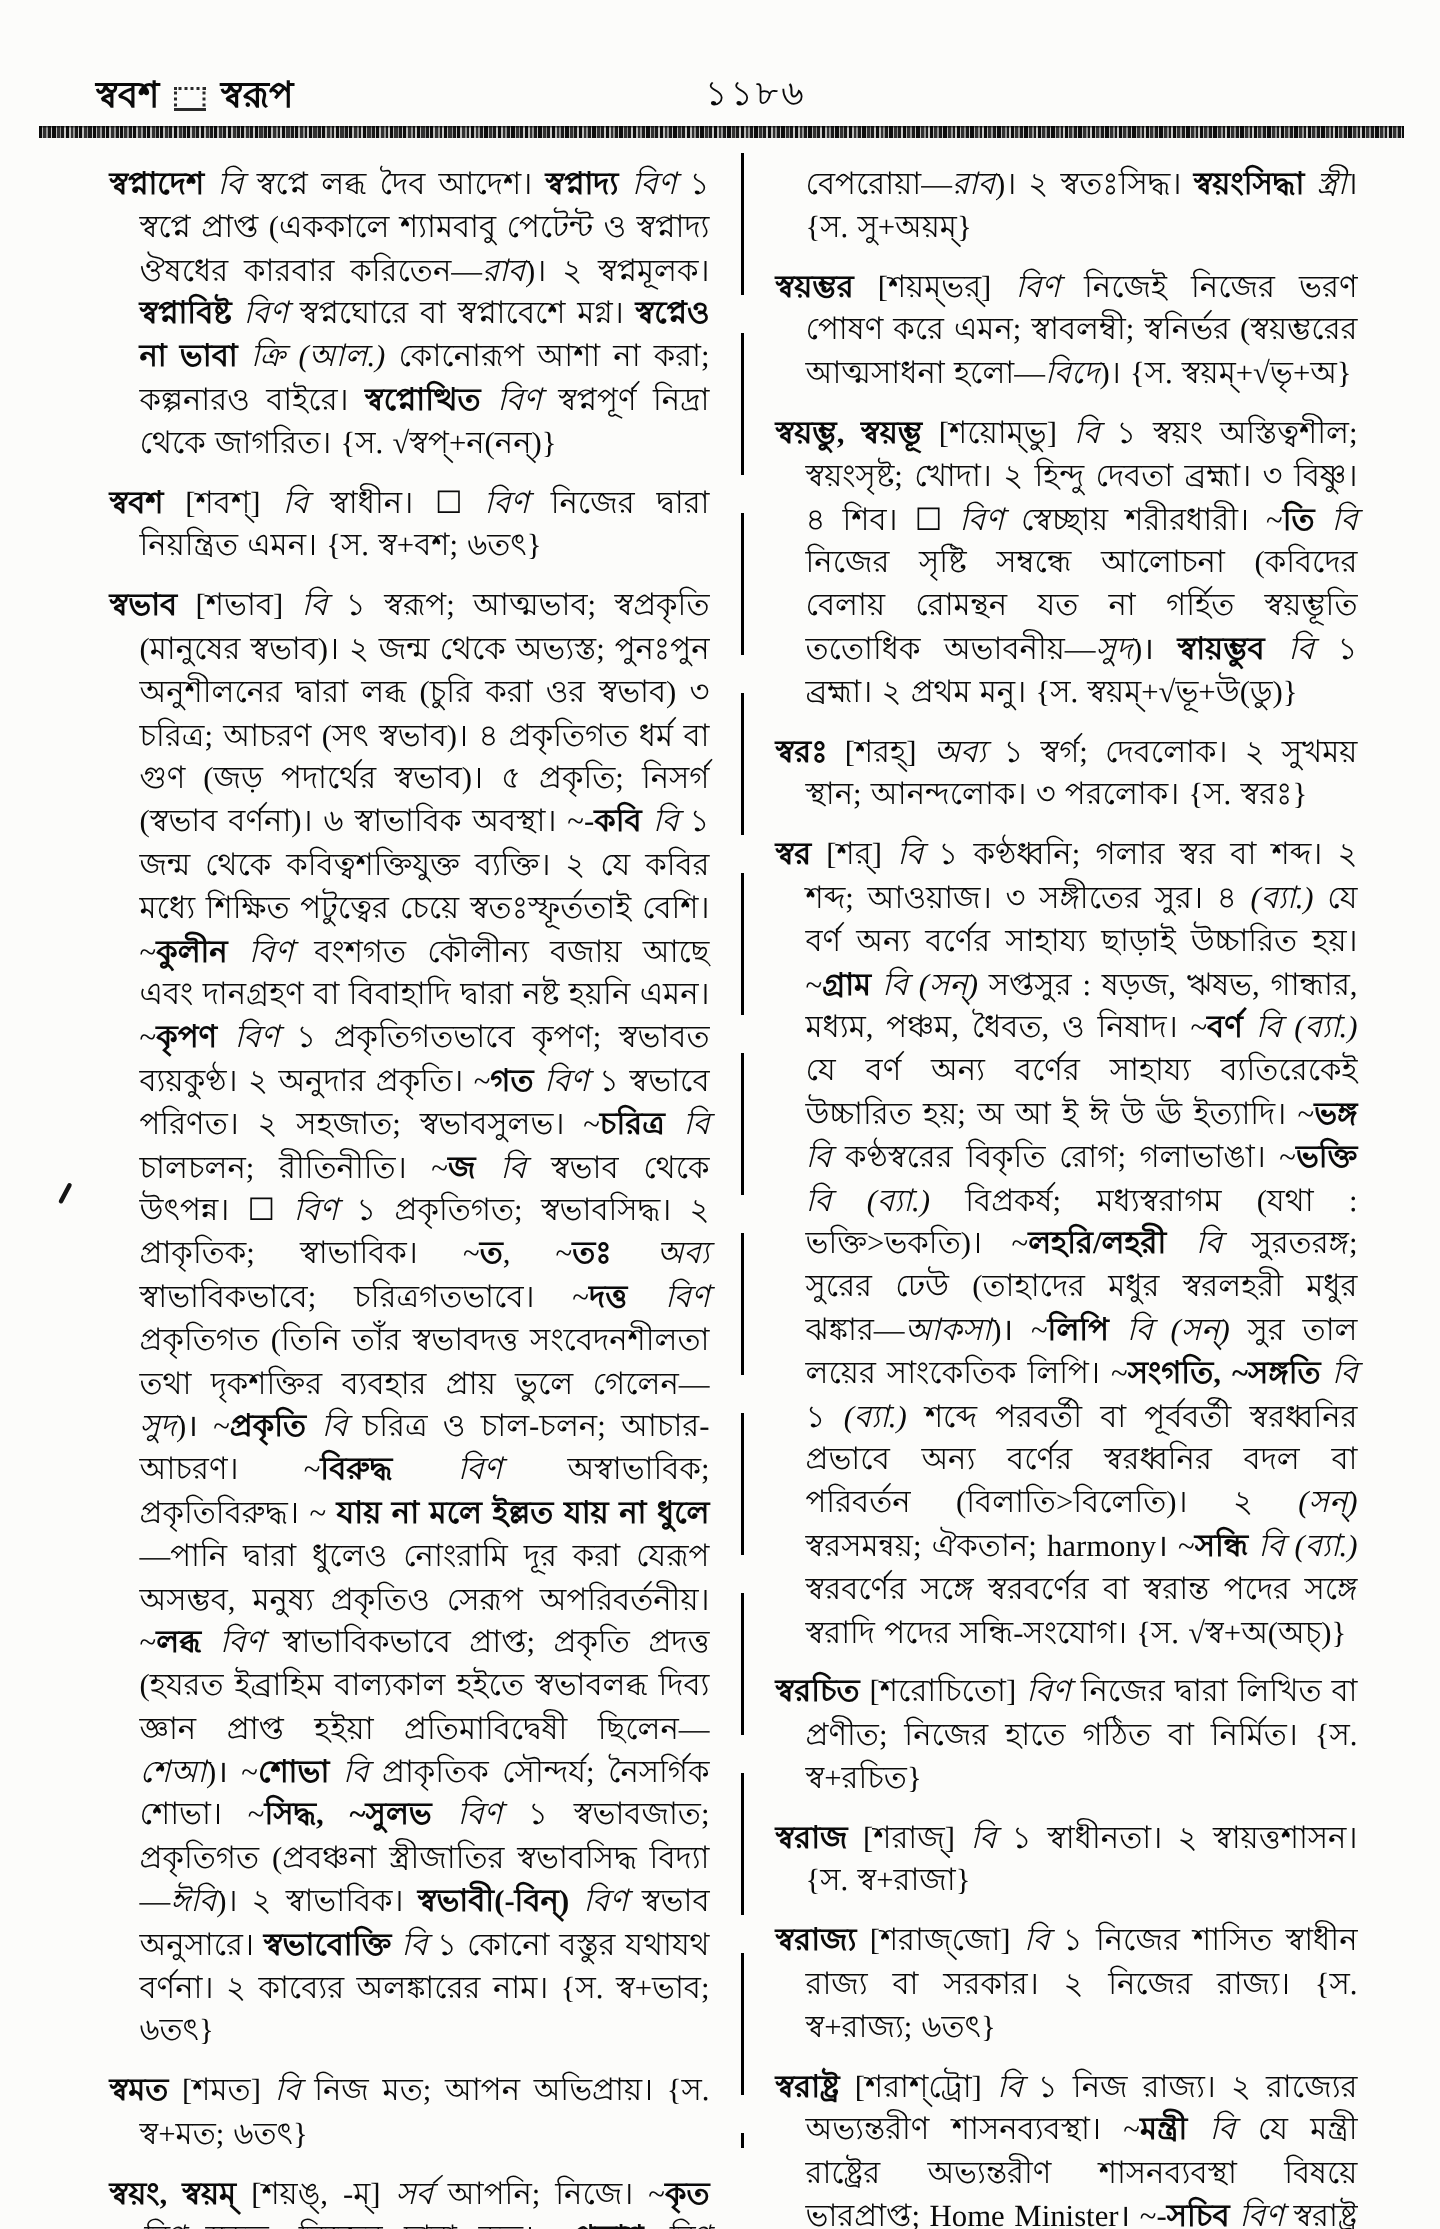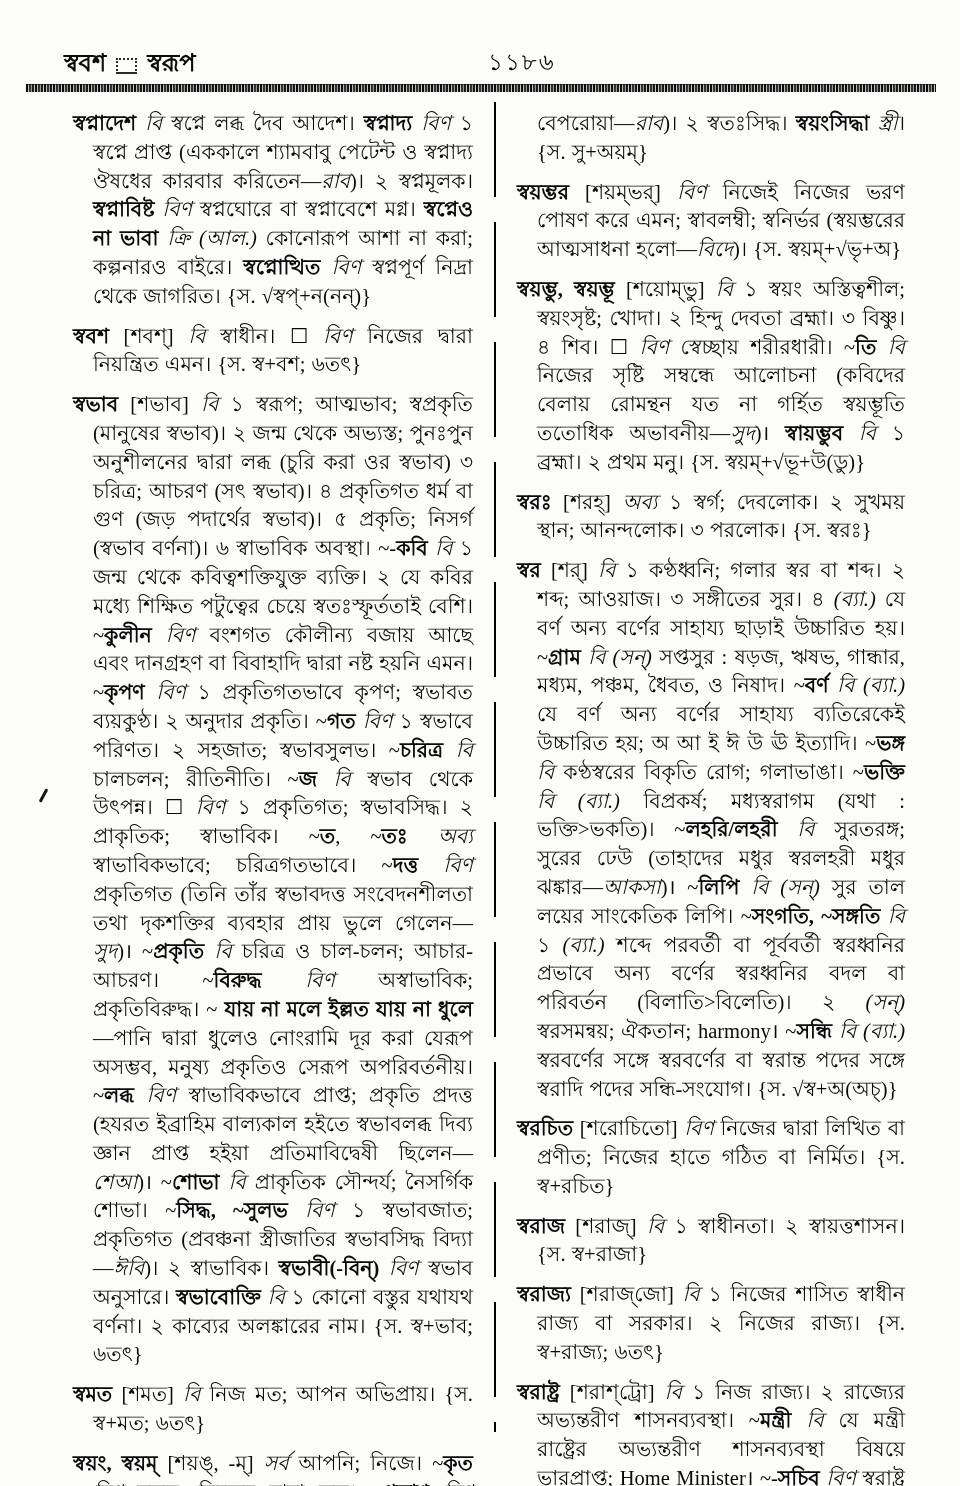--- a/index.html
+++ b/index.html
@@ -13,21 +13,21 @@
   }
   .page{position:absolute;inset:0;border-radius:25px;}
   
   .page-header{position:absolute;top:44px;left:64px;right:30px;height:34px;}
   .guide{display:flex;align-items:center;gap:10px;font-weight:700;font-size:24px;}
   .gbox{
     display:inline-block;width:17px;height:12px;
     border:2px dotted #2a2a2a;border-bottom-style:solid;
     margin-top:4px;
   }
-  .pnum{position:absolute;left:424px;top:0;font-size:23px;letter-spacing:2px;}
+  .pnum{position:absolute;left:406px;top:0;font-size:23px;letter-spacing:2px;}
   
   .rule{
     position:absolute;top:84px;left:26px;right:24px;height:7px;
     background:
       repeating-linear-gradient(90deg,
         rgba(0,0,0,.95) 0 2px, rgba(0,0,0,.25) 2px 3px,
         rgba(0,0,0,.8) 3px 5px, rgba(0,0,0,.4) 5px 6px,
         rgba(0,0,0,.9) 6px 8px, rgba(0,0,0,.2) 8px 9px);
     border-top:1px solid rgba(0,0,0,.55);
   }

